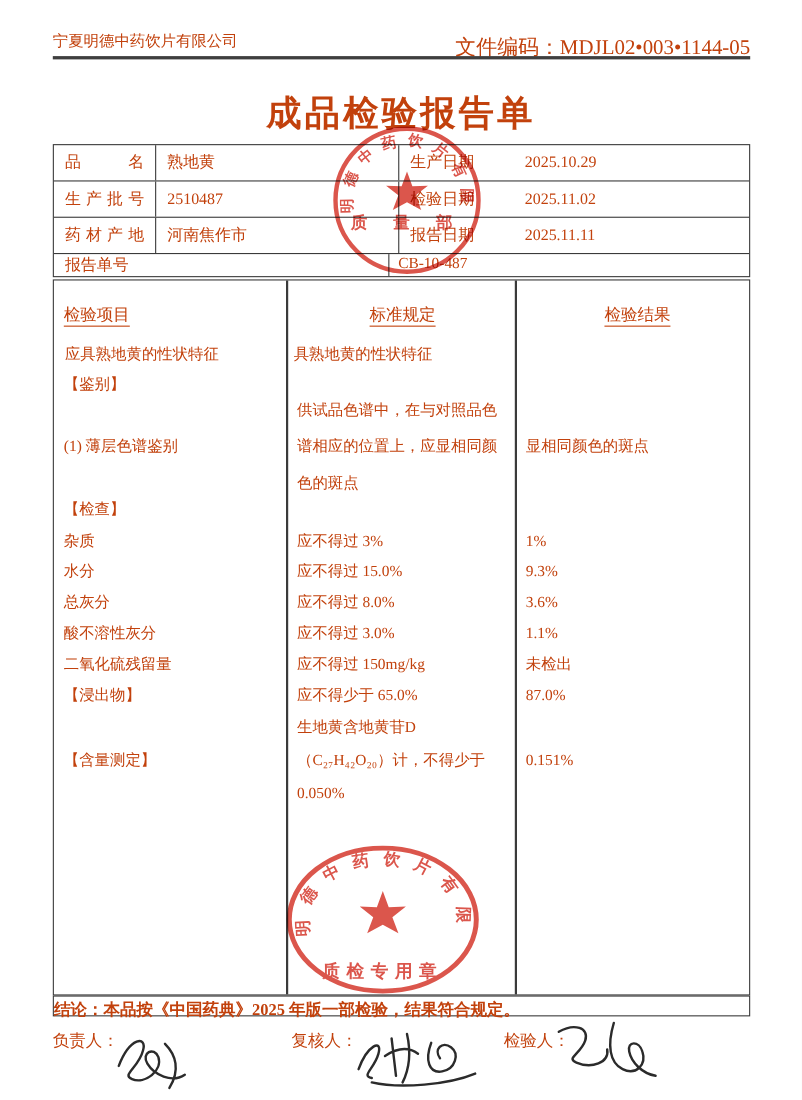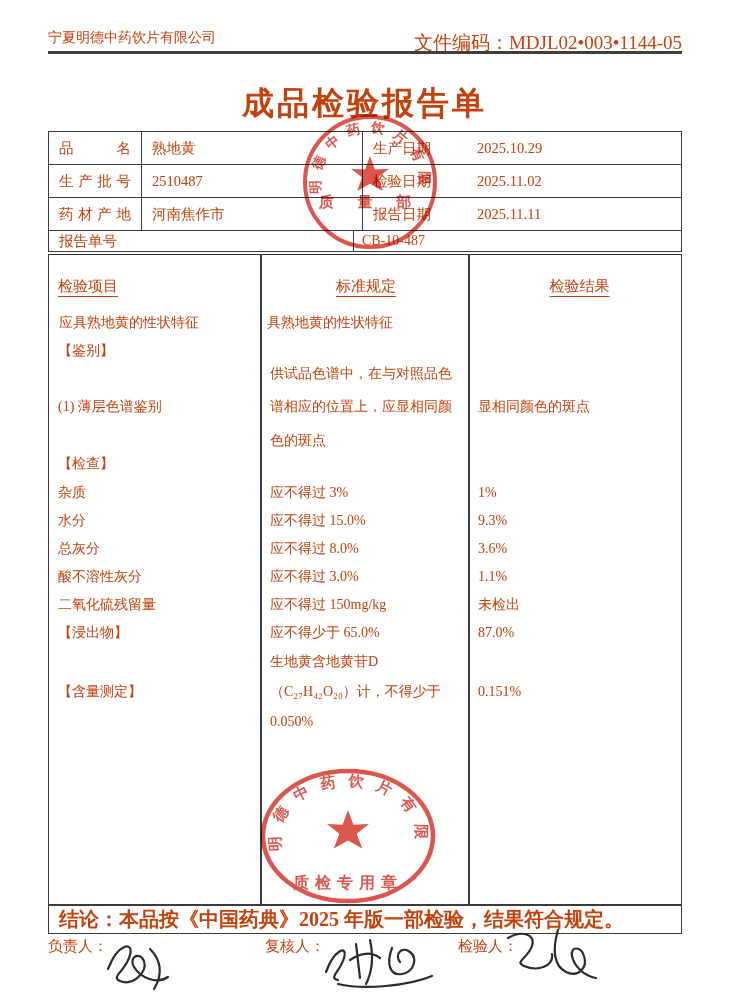--- a/index.html
+++ b/index.html
@@ -35,23 +35,23 @@
   .c2{width:208px;padding-left:10px;padding-right:6px;box-sizing:border-box;}
   .c3{flex:1;padding-left:10px;box-sizing:border-box;}
   .thead{height:54px;padding-top:8px;box-sizing:border-box;font-size:15px;}
   .thead .c2,.thead .c3{text-align:center;}
   .uhead{text-decoration:underline;text-underline-offset:5px;}
   .h28{height:28px;line-height:28px;}
   .h30{height:30px;line-height:30px;}
   .h84{height:84px;line-height:33.5px;}
   .lh30{line-height:30px;}
   
-  .conclusion{position:absolute;left:48px;top:905px;width:634px;height:29px;
+  .conclusion{position:absolute;left:48px;top:905px;width:634px;height:19px;
               border:1.5px solid #3a3a3a;box-sizing:border-box;line-height:26px;
-              padding-left:10px;font-weight:bold;font-size:20px;}
+              padding-left:0;font-weight:bold;font-size:15px;}
   .sigrow{position:absolute;left:48px;top:937px;width:634px;font-size:15px;}
   .siglabel{position:absolute;top:0;}
   .sl1{left:0;} .sl2{left:217px;} .sl3{left:410px;}
   .sig-svg{position:absolute;}
   .sig-svg path{fill:none;stroke:#2b2b2b;stroke-width:2.2;stroke-linecap:round;}
   
   .stamp{position:absolute;opacity:.85;mix-blend-mode:multiply;}
   .stamp text{font-family:"Liberation Serif","DejaVu Serif",serif;}
 </style>
 </head>

